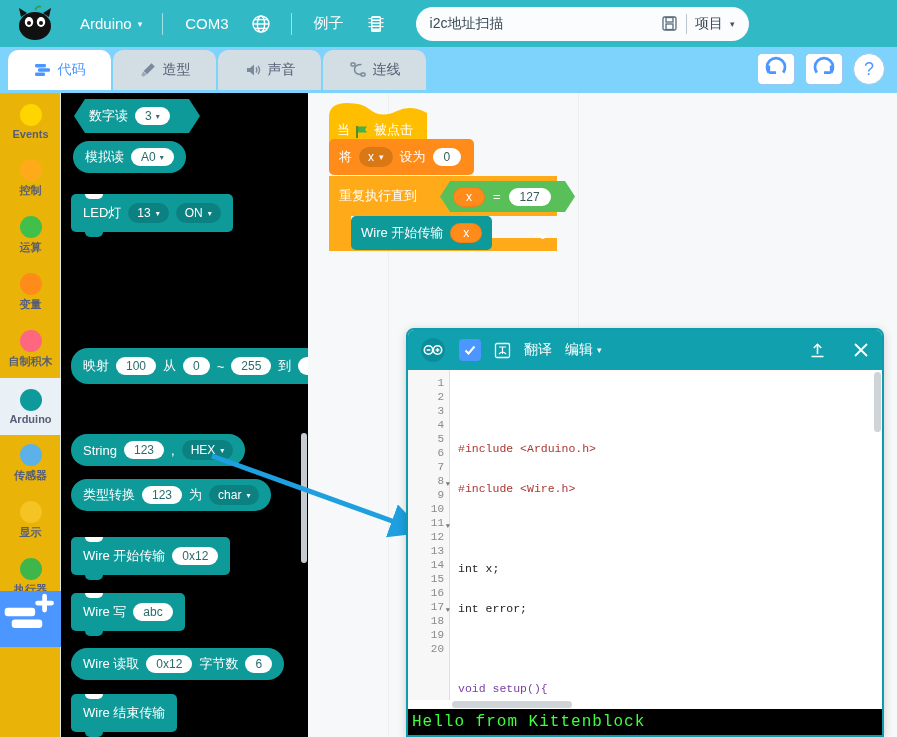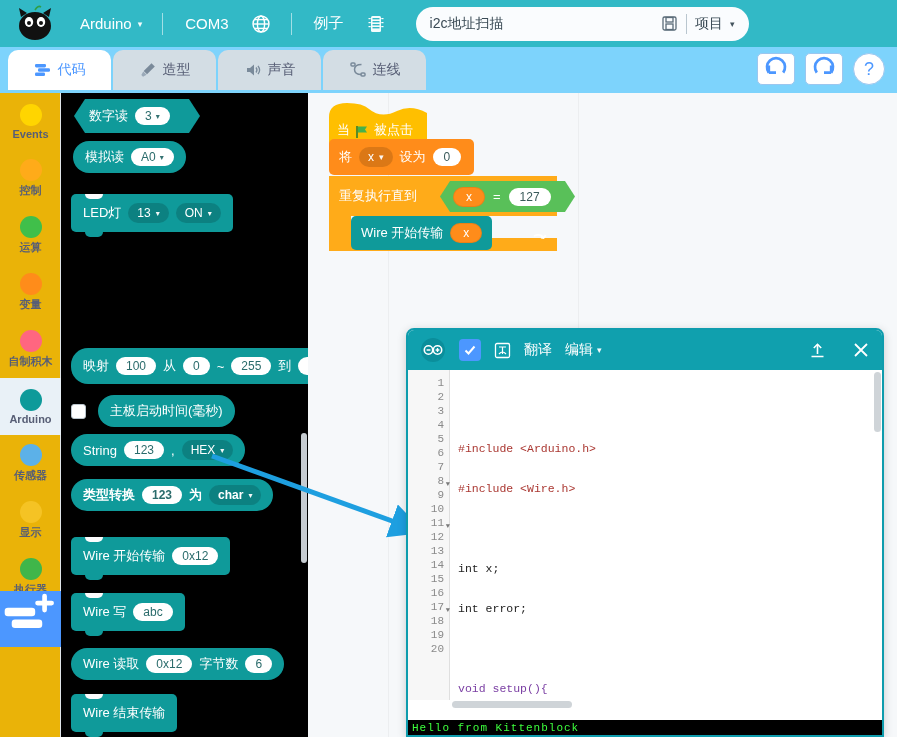--- a/index.html
+++ b/index.html
@@ -152,23 +152,23 @@
     padding: 6px 0 0 8px; color:#222; white-space: pre;
   }
   .cline { height: 14px; line-height:14px; }
   .k-pre { color:#aa3731; }     
   .k-fn  { color:#7a3ea3; }
   .cp-scrollv { position:absolute; right:1px; top:42px; width:7px; height:60px;
                 background:#cfd4d8; border-radius:4px; }
   .cp-scrollh { position:absolute; left:44px; bottom:27px; height:7px; width:120px;
                 background:#cfd4d8; border-radius:4px; }
   .term {
-    position:absolute; left:0; right:0; bottom:0; height:15px; background:#000;
+    position:absolute; left:0; right:0; bottom:0; height:26px; background:#000;
     color:#3dff3d; font-family:"Liberation Mono","DejaVu Sans Mono",monospace;
-    font-size:11px; letter-spacing:1px; display:flex; align-items:center; padding-left:4px;
+    font-size:16px; letter-spacing:1px; display:flex; align-items:center; padding-left:4px;
   }
   .arrow-svg { position:absolute; left: 200px; top: 440px; pointer-events:none; }
 </style>
 </head>
 <body>
 
 <div id="app">
 
   <div class="menubar">
     <div class="cat-logo">
@@ -386,38 +386,32 @@
       <span class="oval">100</span>
       <span>从</span>
       <span class="oval">0</span>
       <span>~</span>
       <span class="oval">255</span>
       <span>到</span>
       <span class="oval">0</span>
 
     </div>
 
-    <div style="position:absolute;left:10px;top:302px;display:flex;align-items:center;gap:12px;">
-      <div class="chk"></div>
-      <div class="blk round teal" style="position:relative;left:0;top:0;height:32px;">
-        <span>主板启动时间(毫秒)</span>
-      </div>
-    </div>
 
     <div class="blk round teal" style="left:10px; top:341px;">
       <span>String</span>
       <span class="oval">123</span>
       <span>,</span>
       <span class="drop">
         <span>HEX</span>
         <span class="caret">▾</span>
       </span>
     </div>
 
-    <div class="blk round teal" style="left:10px; top:386px;font-weight:bold;">
+    <div class="blk round teal" style="left:10px; top:386px;">
       <span>类型转换</span>
       <span class="oval">123</span>
       <span>为</span>
       <span class="drop">
         <span>char</span>
         <span class="caret">▾</span>
       </span>
     </div>
 
     <div class="blk stack teal notch-top notch-bot" style="left:10px; top:444px; height:38px;">

